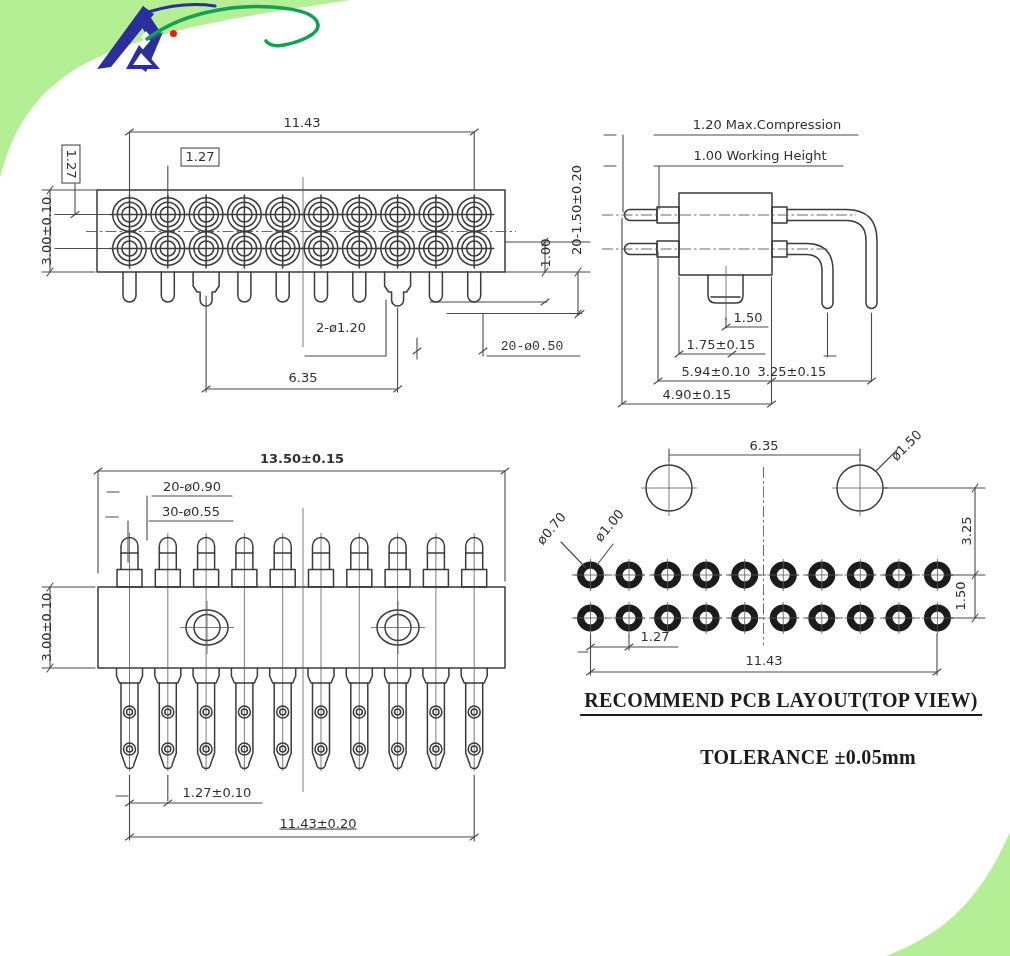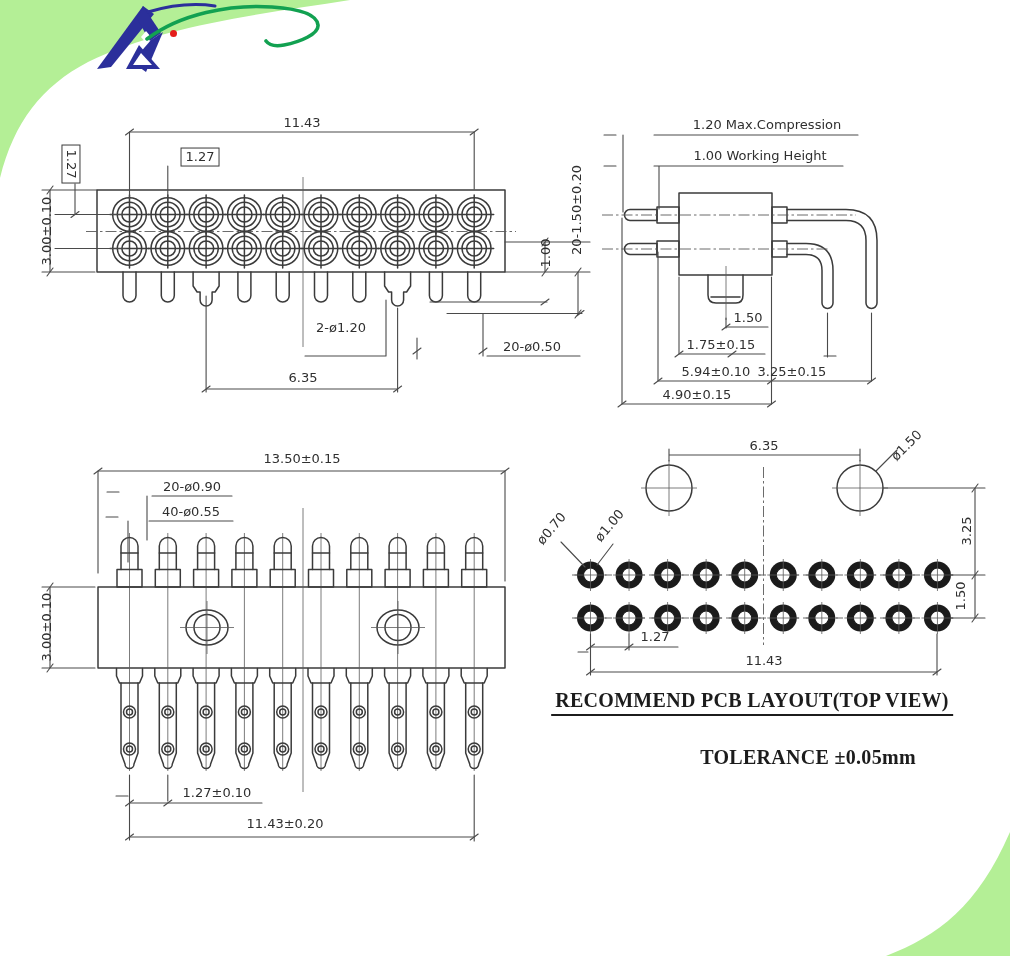--- a/index.html
+++ b/index.html
@@ -441,41 +441,41 @@
         M972,492 l6,-8 M972,579 l6,-8 M972,622 l6,-8"></path>
     </g>
   </svg>
 
   <div id="labels">
       <div class="lbl" style="left: 302px; top: 123px; transform: translate(-50%, -50%);">11.43</div>
       <div class="lbl box" style="left: 71px; top: 164px; transform: translate(-50%, -50%) rotate(90deg);">1.27</div>
       <div class="lbl box" style="left: 200px; top: 157px; transform: translate(-50%, -50%);">1.27</div>
       <div class="lbl" style="left: 47px; top: 231px; transform: translate(-50%, -50%) rotate(-90deg);">3.00±0.10</div>
       <div class="lbl" style="left: 341px; top: 328px; transform: translate(-50%, -50%);">2-ø1.20</div>
-      <div class="lbl" style="left: 532px; top: 347px; transform: translate(-50%, -50%);">20-ø0.50</div>
+      <div class="lbl" style="left: 532px; top: 347px; transform: translate(-50%, -50%); font-family: Liberation Mono, monospace;">20-ø0.50</div>
       <div class="lbl" style="left: 303px; top: 378px; transform: translate(-50%, -50%);">6.35</div>
       <div class="lbl" style="left: 546px; top: 253px; transform: translate(-50%, -50%) rotate(-90deg);">1.00</div>
       <div class="lbl" style="left: 577px; top: 210px; transform: translate(-50%, -50%) rotate(-90deg);">20-1.50±0.20</div>
       <div class="lbl" style="left: 767px; top: 125px; transform: translate(-50%, -50%);">1.20  Max.Compression</div>
       <div class="lbl" style="left: 760px; top: 156px; transform: translate(-50%, -50%);">1.00  Working Height</div>
       <div class="lbl" style="left: 748px; top: 318px; transform: translate(-50%, -50%);">1.50</div>
       <div class="lbl" style="left: 721px; top: 345px; transform: translate(-50%, -50%);">1.75±0.15</div>
       <div class="lbl" style="left: 716px; top: 372px; transform: translate(-50%, -50%);">5.94±0.10</div>
       <div class="lbl" style="left: 792px; top: 372px; transform: translate(-50%, -50%);">3.25±0.15</div>
       <div class="lbl" style="left: 697px; top: 395px; transform: translate(-50%, -50%);">4.90±0.15</div>
-      <div class="lbl" style="left: 302px; top: 459px; transform: translate(-50%, -50%);">13.50±0.15</div>
+      <div class="lbl" style="left: 302px; top: 459px; transform: translate(-50%, -50%); font-weight: bold;">13.50±0.15</div>
       <div class="lbl" style="left: 192px; top: 487px; transform: translate(-50%, -50%);">20-ø0.90</div>
-      <div class="lbl" style="left: 191px; top: 512px; transform: translate(-50%, -50%);">40-ø0.55</div>
+      <div class="lbl" style="left: 191px; top: 512px; transform: translate(-50%, -50%);">30-ø0.55</div>
       <div class="lbl" style="left: 47px; top: 627px; transform: translate(-50%, -50%) rotate(-90deg);">3.00±0.10</div>
       <div class="lbl" style="left: 217px; top: 793px; transform: translate(-50%, -50%);">1.27±0.10</div>
-      <div class="lbl" style="left: 285px; top: 824px; transform: translate(-50%, -50%);">11.43±0.20</div>
+      <div class="lbl" style="left: 318px; top: 824px; transform: translate(-50%, -50%); text-decoration: underline;">11.43±0.20</div>
       <div class="lbl" style="left: 764px; top: 446px; transform: translate(-50%, -50%);">6.35</div>
       <div class="lbl" style="left: 907px; top: 446px; transform: translate(-50%, -50%) rotate(-45deg);">ø1.50</div>
       <div class="lbl" style="left: 552px; top: 529px; transform: translate(-50%, -50%) rotate(-50deg);">ø0.70</div>
       <div class="lbl" style="left: 610px; top: 526px; transform: translate(-50%, -50%) rotate(-50deg);">ø1.00</div>
       <div class="lbl" style="left: 967px; top: 531px; transform: translate(-50%, -50%) rotate(-90deg);">3.25</div>
       <div class="lbl" style="left: 961px; top: 596px; transform: translate(-50%, -50%) rotate(-90deg);">1.50</div>
       <div class="lbl" style="left: 655px; top: 637px; transform: translate(-50%, -50%);">1.27</div>
       <div class="lbl" style="left: 764px; top: 661px; transform: translate(-50%, -50%);">11.43</div>
-      <div class="lbl title1" style="left: 752px; top: 702px; transform: translate(-50%, -50%);">RECOMMEND PCB LAYOUT(TOP VIEW)</div>
+      <div class="lbl title1" style="left: 781px; top: 702px; transform: translate(-50%, -50%);">RECOMMEND PCB LAYOUT(TOP VIEW)</div>
       <div class="lbl title2" style="left: 772px; top: 757px; transform: translate(-50%, -50%); margin-left: 36px;">TOLERANCE ±0.05mm</div>
     </div>
 </div>
 
 </body></html>

